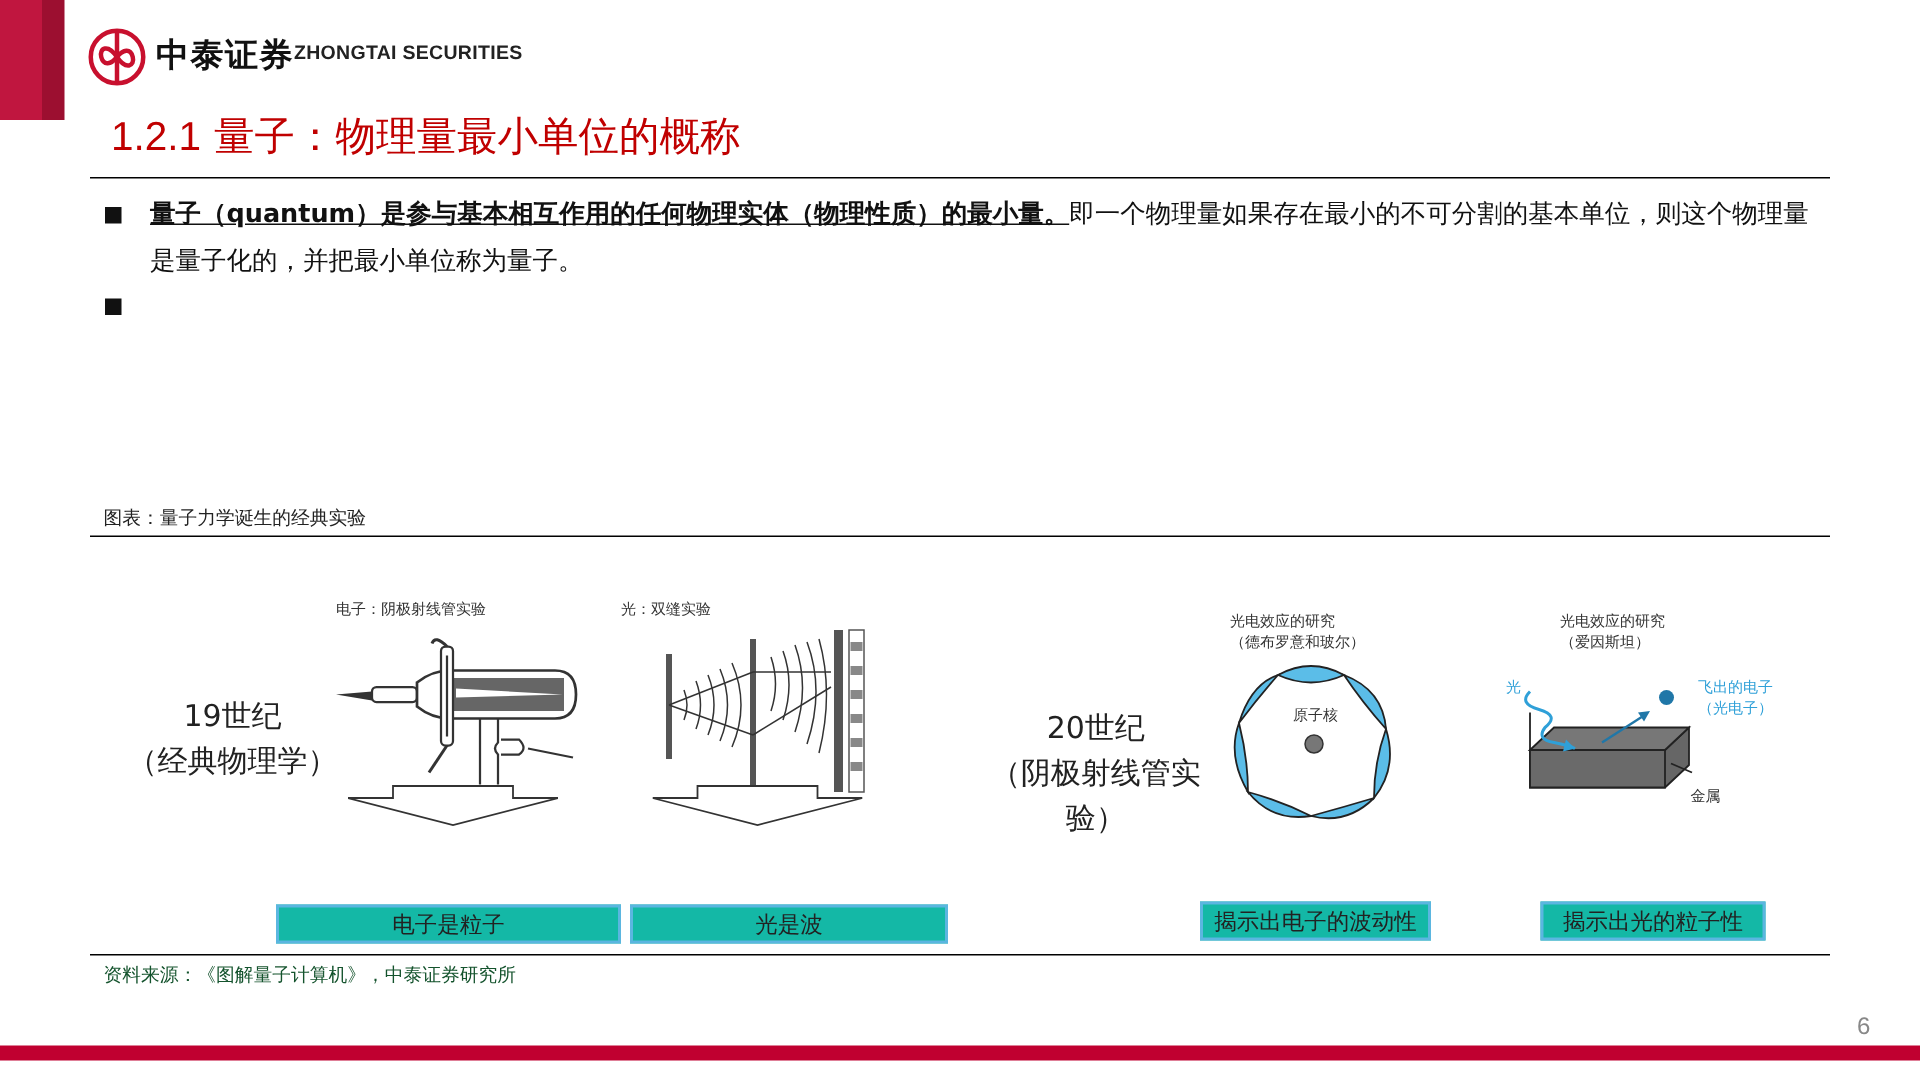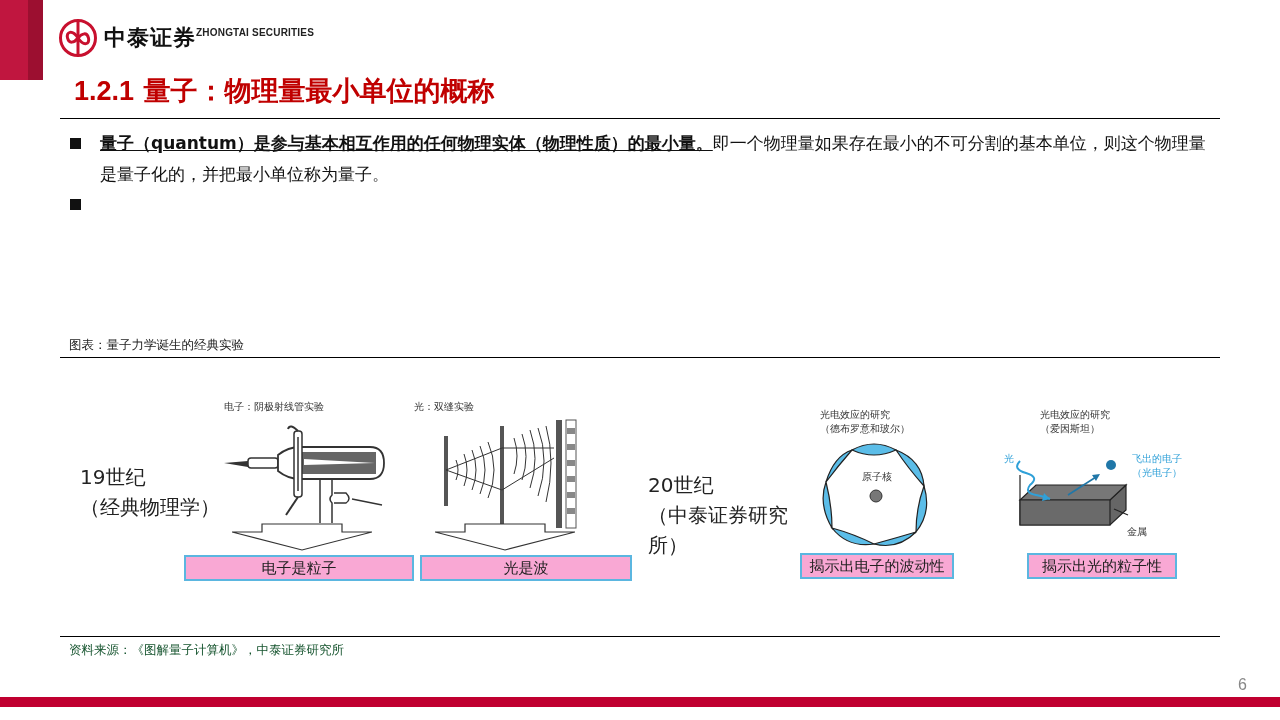--- a/index.html
+++ b/index.html
@@ -6,44 +6,44 @@
   html, body { width: 1280px; height: 720px; overflow: hidden; background: #ffffff; }
   body { position: relative; font-family: "DejaVu Sans", "Liberation Sans", sans-serif; color: #000; }
 
   .corner-bar-a { position: absolute; left: 0; top: 0; width: 28px; height: 80px; background: #c0163f; }
   .corner-bar-b { position: absolute; left: 28px; top: 0; width: 15px; height: 80px; background: #9c0f30; }
 
   .logo { position: absolute; left: 58px; top: 18px; display: flex; align-items: center; }
   .logo-mark { width: 40px; height: 40px; }
   .logo-text { margin-left: 6px; display: flex; flex-direction: row; }
   .logo-cn { font-size: 22px; font-weight: bold; color: #111; line-height: 24px; letter-spacing: 1px; }
-  .logo-en { font-family: "Liberation Sans", sans-serif; font-size: 10px; font-weight: bold; color: #222; letter-spacing: 0.2px; margin-top: 1px; }
+  .logo-en { font-family: "Liberation Sans", sans-serif; font-size: 13px; font-weight: bold; color: #222; letter-spacing: 0.2px; margin-top: 1px; }
 
-  .page-title { position: absolute; left: 74px; top: 73px; font-size: 27px; font-weight: bold; color: #c00000; line-height: 36px; }
+  .page-title { position: absolute; left: 74px; top: 73px; font-size: 27px; font-weight: normal; color: #c00000; line-height: 36px; }
   .page-title .num { font-family: "Liberation Sans", sans-serif; }
 
   .title-rule { position: absolute; left: 60px; top: 118px; width: 1160px; height: 1px; background: #000; }
 
   .bullets { position: absolute; left: 70px; top: 128px; width: 1140px; }
   .bullet { position: relative; padding-left: 30px; font-size: 17px; line-height: 30.5px; color: #111; }
   .bullet-mark { position: absolute; left: 0; top: 10px; width: 11px; height: 11px; background: #111; }
   .bullet b { font-weight: bold; text-decoration: underline; }
 
   .fig-caption { position: absolute; left: 69px; top: 337px; font-size: 12.5px; color: #222; }
   .fig-rule-top { position: absolute; left: 60px; top: 357px; width: 1160px; height: 1px; background: #000; }
   .fig-rule-bottom { position: absolute; left: 60px; top: 636px; width: 1160px; height: 1px; background: #000; }
   .source { position: absolute; left: 69px; top: 642px; font-size: 12.5px; color: #14532d; }
 
   .footer-bar { position: absolute; left: 0; top: 697px; width: 1280px; height: 10px; background: #c00030; }
   .page-number { position: absolute; left: 1238px; top: 676px; font-family: "Liberation Sans", sans-serif; font-size: 16px; color: #888; }
 
   
-  .era-label { position: absolute; font-size: 20px; color: #222; line-height: 30px; }
+  .era-label { position: absolute; font-size: 20px; color: #222; line-height: 30px; text-align: center; }
   .exp-label { position: absolute; font-size: 10px; color: #333; text-align: left; line-height: 14px; }
-  .result-box { position: absolute; height: 26px; border: 2px solid #5bb6e0; background: #f9a8d4; font-size: 15px; color: #222; display: flex; align-items: center; justify-content: center; }
+  .result-box { position: absolute; height: 26px; border: 2px solid #5bb6e0; background: #14b8a6; font-size: 15px; color: #222; display: flex; align-items: center; justify-content: center; margin-top: 48px; }
   .svg-abs { position: absolute; }
   .blue-text { color: #2fa0d8; }
 </style>
 </head>
 <body>
 
 <div class="corner-bar-a"></div>
 <div class="corner-bar-b"></div>
 
 <div class="logo">
@@ -133,21 +133,21 @@
   <line x1="72" y1="30" x2="124" y2="30" stroke="#333"></line>
     <line x1="72" y1="72" x2="124" y2="40" stroke="#333"></line>
 </svg>
 <svg class="svg-abs" style="left:435px; top:522px;" width="140" height="30" viewBox="0 0 140 30">
   <path d="M0 10 L30 10 L30 2 L110 2 L110 10 L140 10 L70 28 Z" fill="#fff" stroke="#333" stroke-width="1.2"></path>
 </svg>
 <div class="result-box" style="left:420px; top:555px; width:212px;">光是波</div>
 
 <div class="era-label" style="left:648px; top:470px; width:165px;">
   <div>20世纪</div>
-  <div>（中泰证券研究所）</div>
+  <div>（阴极射线管实验）</div>
 </div>
 
 <div class="exp-label" style="left:820px; top:408px;">
   <div>光电效应的研究</div>
   <div>（德布罗意和玻尔）</div>
 </div>
 <svg class="svg-abs" style="left:818px; top:442px;" width="116" height="108" viewBox="0 0 116 108">
   <g fill="#5bbde8" stroke="#222" stroke-width="1.2">
     <path d="M34 8 Q56 -4 78 8 Q56 18 34 8 Z"></path>
     <path d="M78 8 Q104 18 106 44 Q90 26 78 8 Z"></path>

